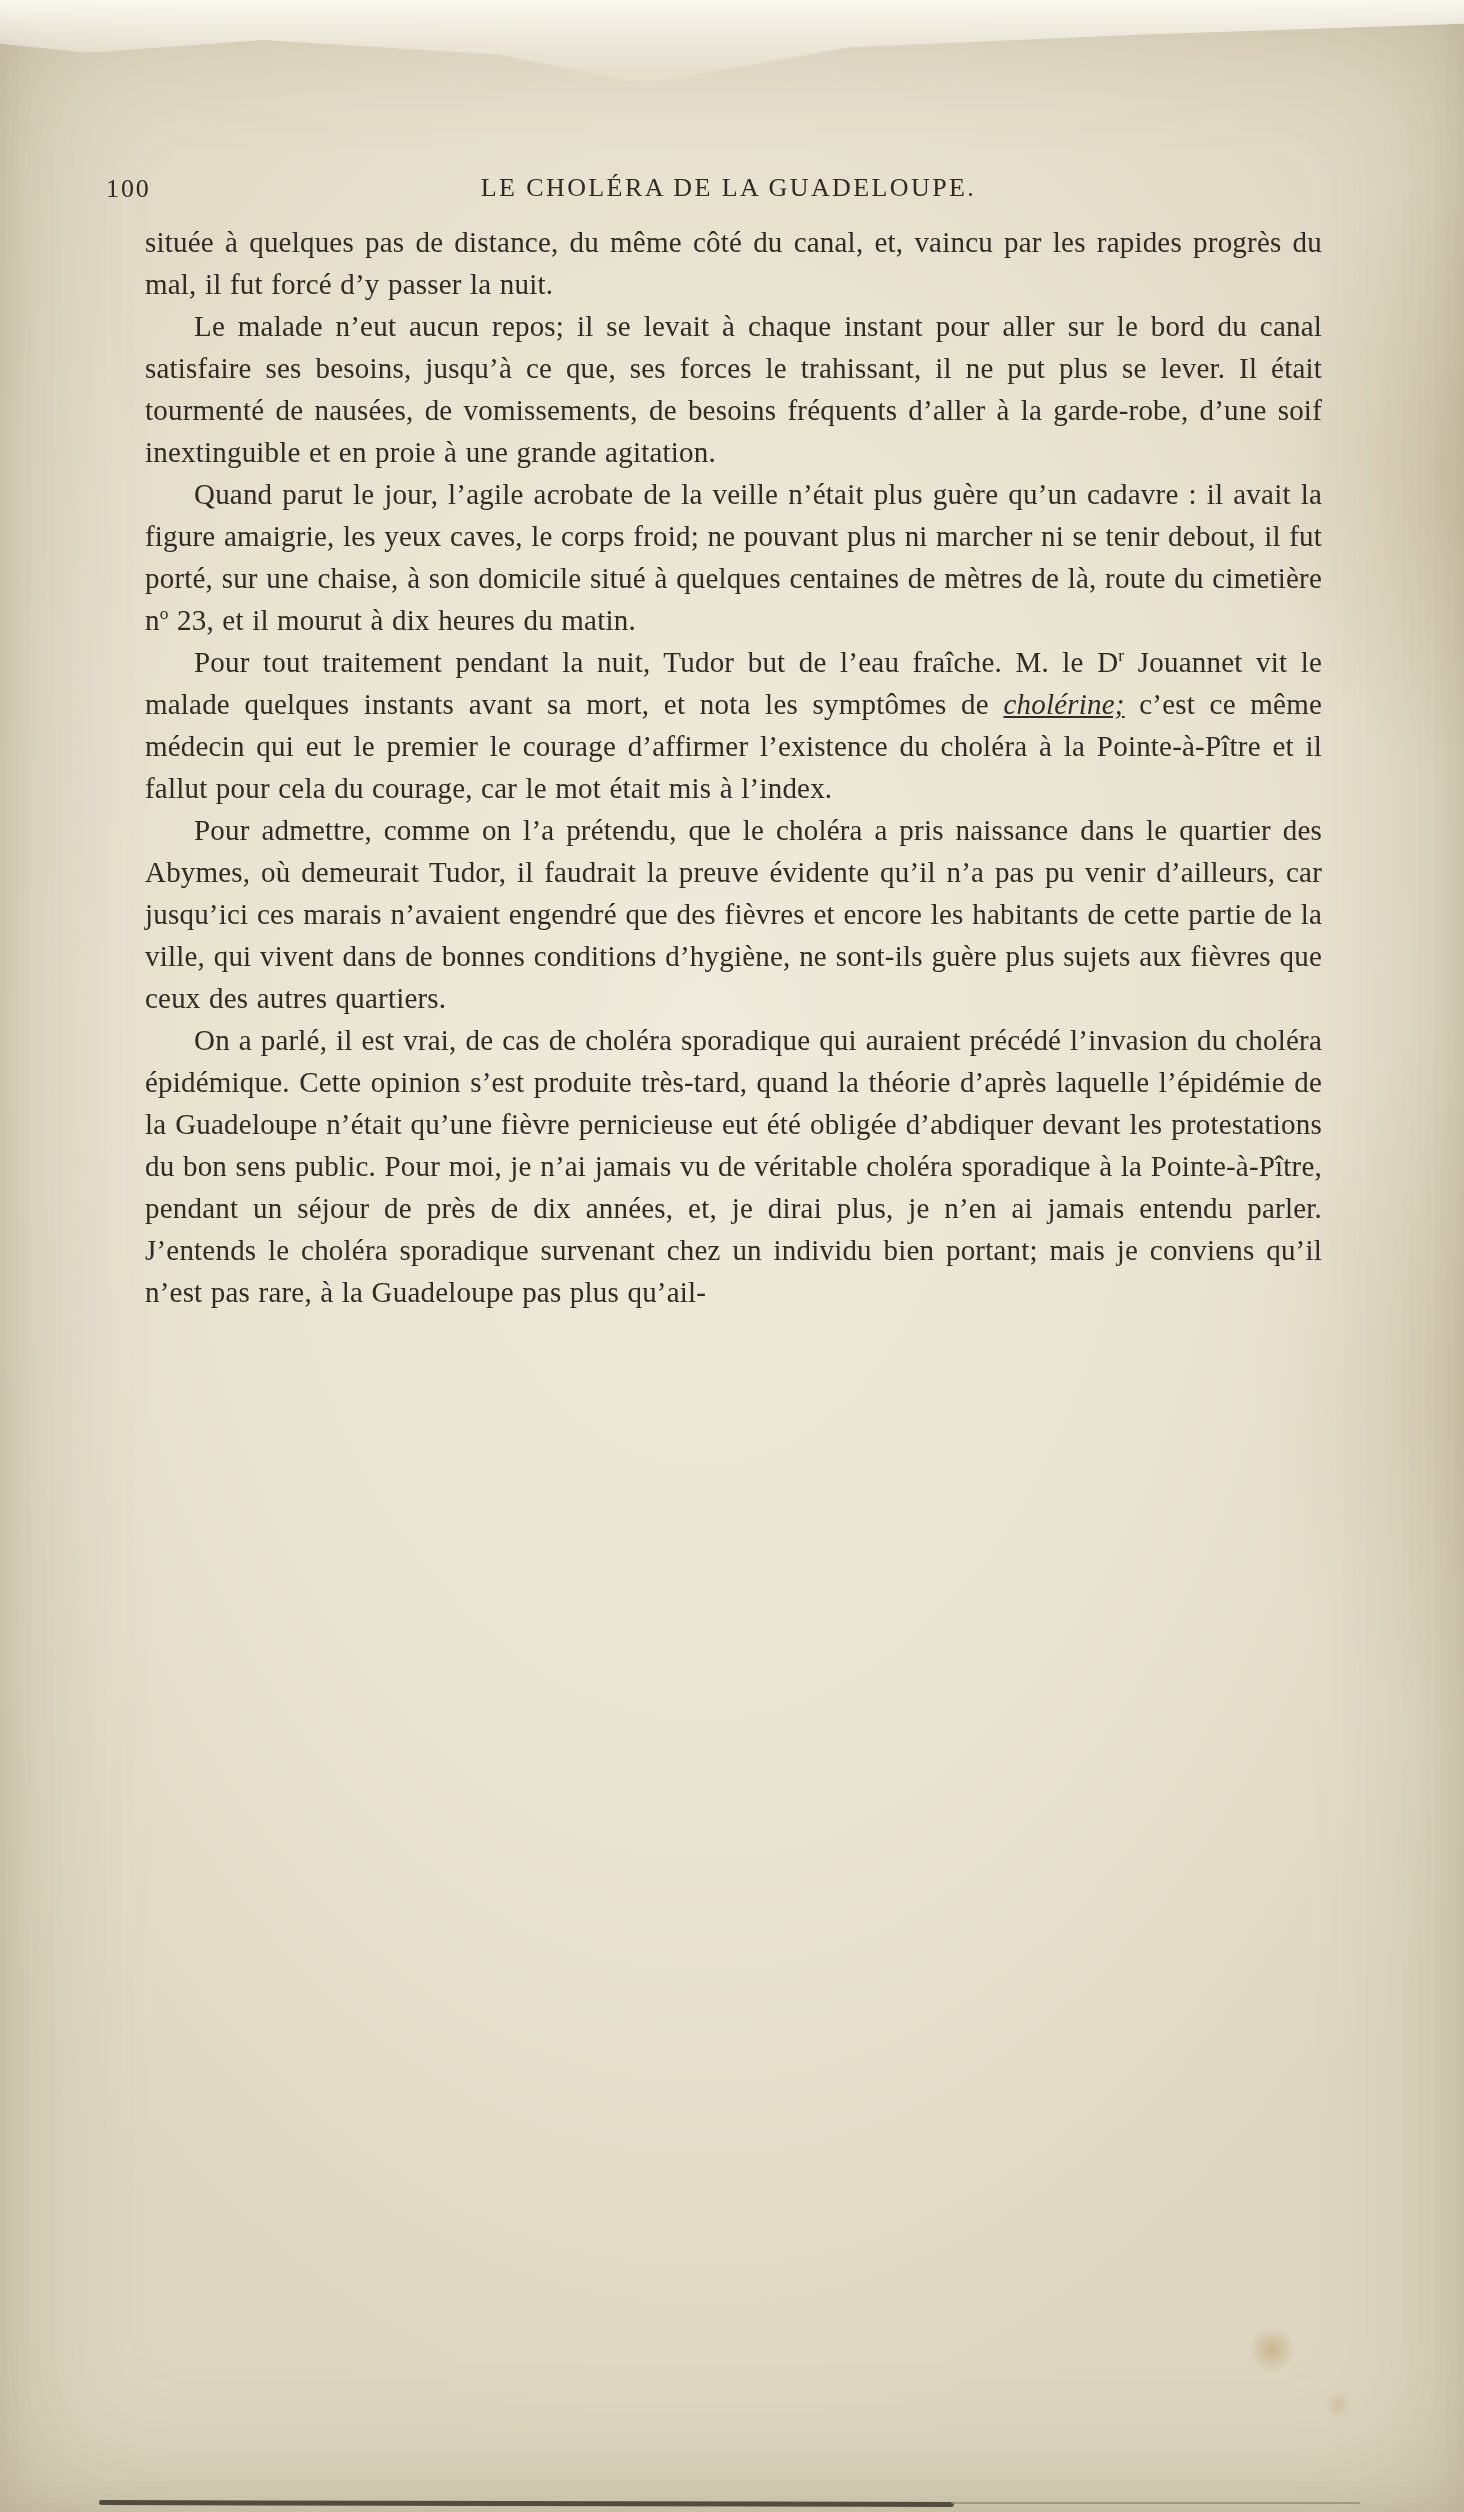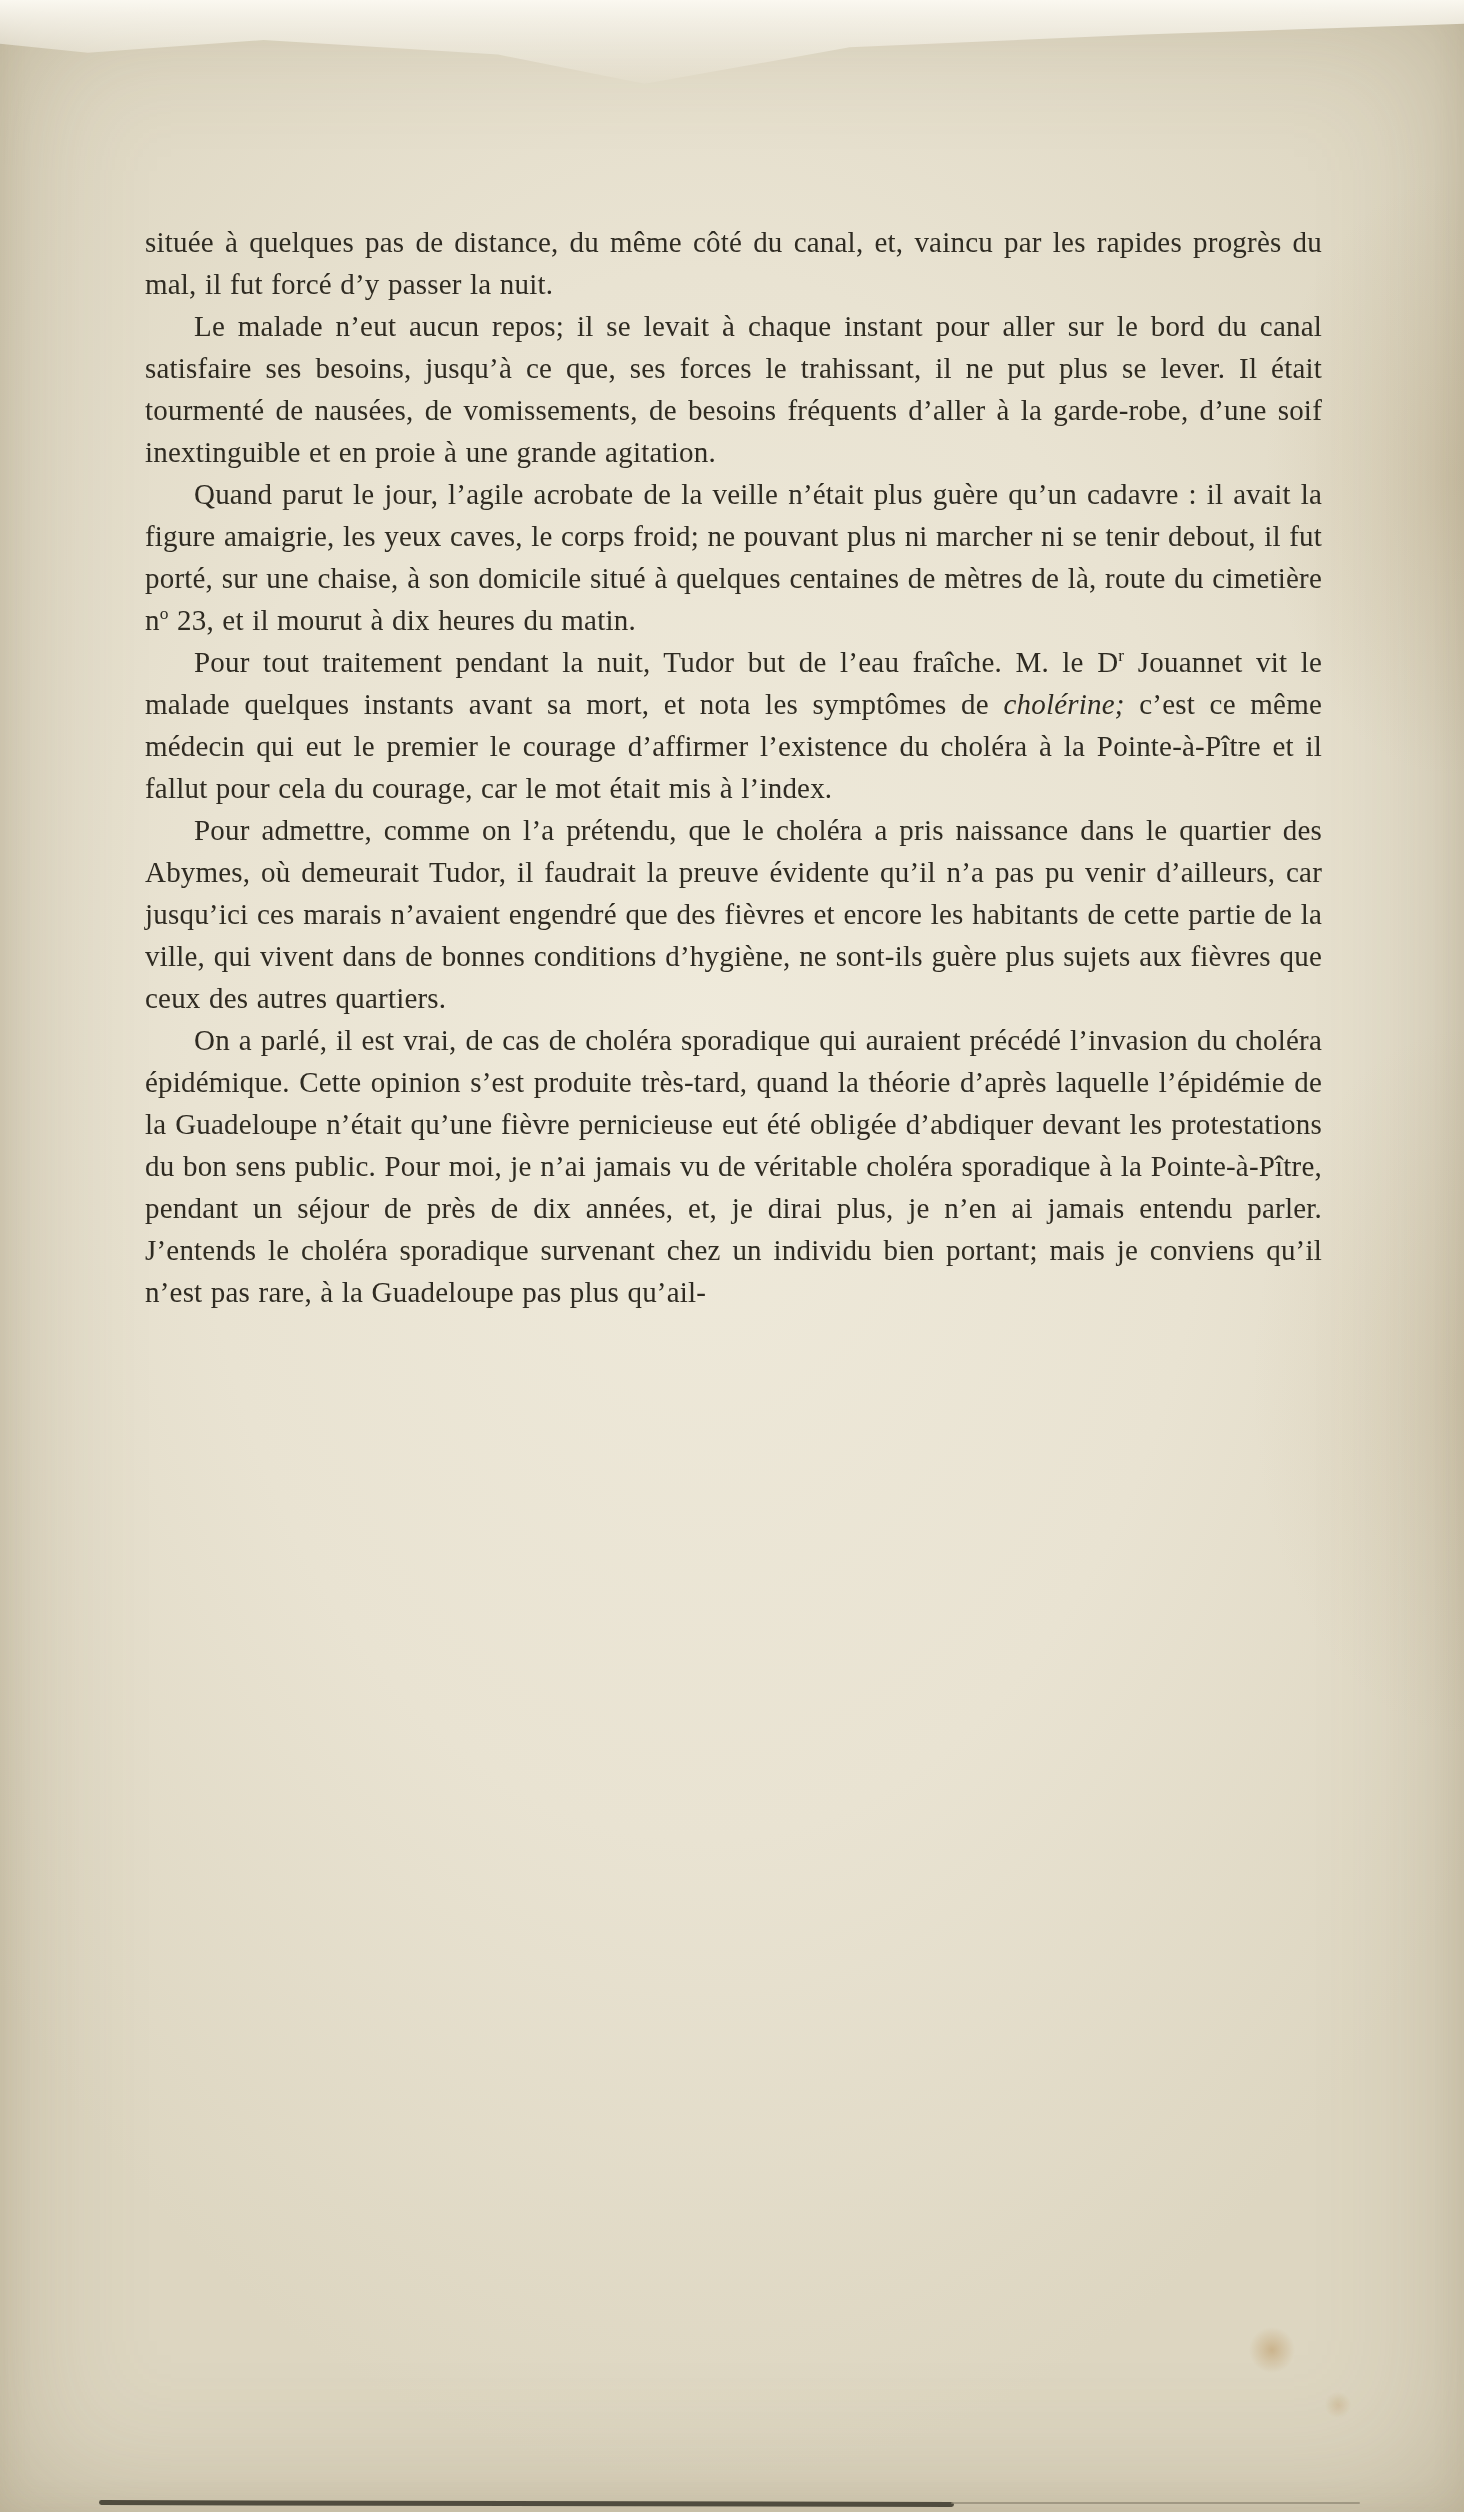--- a/index.html
+++ b/index.html
@@ -63,21 +63,21 @@
     left: 145px;
     width: 1177px;
     font-size: 29px;
     line-height: 42px;
     text-align: justify;
     letter-spacing: 0.2px;
     word-spacing: 1px;
   }
   .para { margin: 0; }
   .para.indent { text-indent: 49px; }
-  .para em { font-style: italic; }
+  .para em { font-style: italic; text-decoration: underline; }
   .para sup {
     font-size: 0.6em;
     vertical-align: super;
     line-height: 0;
   }
   .bottom-edge-dark {
     position: absolute;
     left: 99px;
     bottom: 6.7px;
     width: 855px;
@@ -97,20 +97,24 @@
     border-radius: 1.9px;
     opacity: 0.7;
   }
 </style>
 </head>
 <body>
 
 <div class="page">
   <div class="torn-edge"></div>
 
+  <div class="header">
+    <span class="page-number">100</span>
+    <div class="running-title">LE CHOLÉRA DE LA GUADELOUPE.</div>
+  </div>
 
   <div class="text-block">
       <p class="para"><span>située à quelques pas de distance, du même côté du canal, et, vaincu par les rapides progrès du mal, il fut forcé d’y passer la nuit.</span></p>
       <p class="para indent"><span>Le malade n’eut aucun repos; il se levait à chaque instant pour aller sur le bord du canal satisfaire ses besoins, jusqu’à ce que, ses forces le trahissant, il ne put plus se lever. Il était tourmenté de nausées, de vomissements, de besoins fréquents d’aller à la garde-robe, d’une soif inextinguible et en proie à une grande agitation.</span></p>
       <p class="para indent"><span>Quand parut le jour, l’agile acrobate de la veille n’était plus guère qu’un cadavre : il avait la figure amaigrie, les yeux caves, le corps froid; ne pouvant plus ni marcher ni se tenir debout, il fut porté, sur une chaise, à son domicile situé à quelques centaines de mètres de là, route du cimetière n</span><sup>o</sup><span> 23, et il mourut à dix heures du matin.</span></p>
       <p class="para indent"><span>Pour tout traitement pendant la nuit, Tudor but de l’eau fraîche. M. le D</span><sup>r</sup><span> Jouannet vit le malade quelques instants avant sa mort, et nota les symptômes de </span><em>cholérine;</em><span> c’est ce même médecin qui eut le premier le courage d’affirmer l’existence du choléra à la Pointe-à-Pître et il fallut pour cela du courage, car le mot était mis à l’index.</span></p>
       <p class="para indent"><span>Pour admettre, comme on l’a prétendu, que le choléra a pris naissance dans le quartier des Abymes, où demeurait Tudor, il faudrait la preuve évidente qu’il n’a pas pu venir d’ailleurs, car jusqu’ici ces marais n’avaient engendré que des fièvres et encore les habitants de cette partie de la ville, qui vivent dans de bonnes conditions d’hygiène, ne sont-ils guère plus sujets aux fièvres que ceux des autres quartiers.</span></p>
       <p class="para indent"><span>On a parlé, il est vrai, de cas de choléra sporadique qui auraient précédé l’invasion du choléra épidémique. Cette opinion s’est produite très-tard, quand la théorie d’après laquelle l’épidémie de la Guadeloupe n’était qu’une fièvre pernicieuse eut été obligée d’abdiquer devant les protestations du bon sens public. Pour moi, je n’ai jamais vu de véritable choléra sporadique à la Pointe-à-Pître, pendant un séjour de près de dix années, et, je dirai plus, je n’en ai jamais entendu parler. J’entends le choléra sporadique survenant chez un individu bien portant; mais je conviens qu’il n’est pas rare, à la Guadeloupe pas plus qu’ail-</span></p>
     </div>
 

